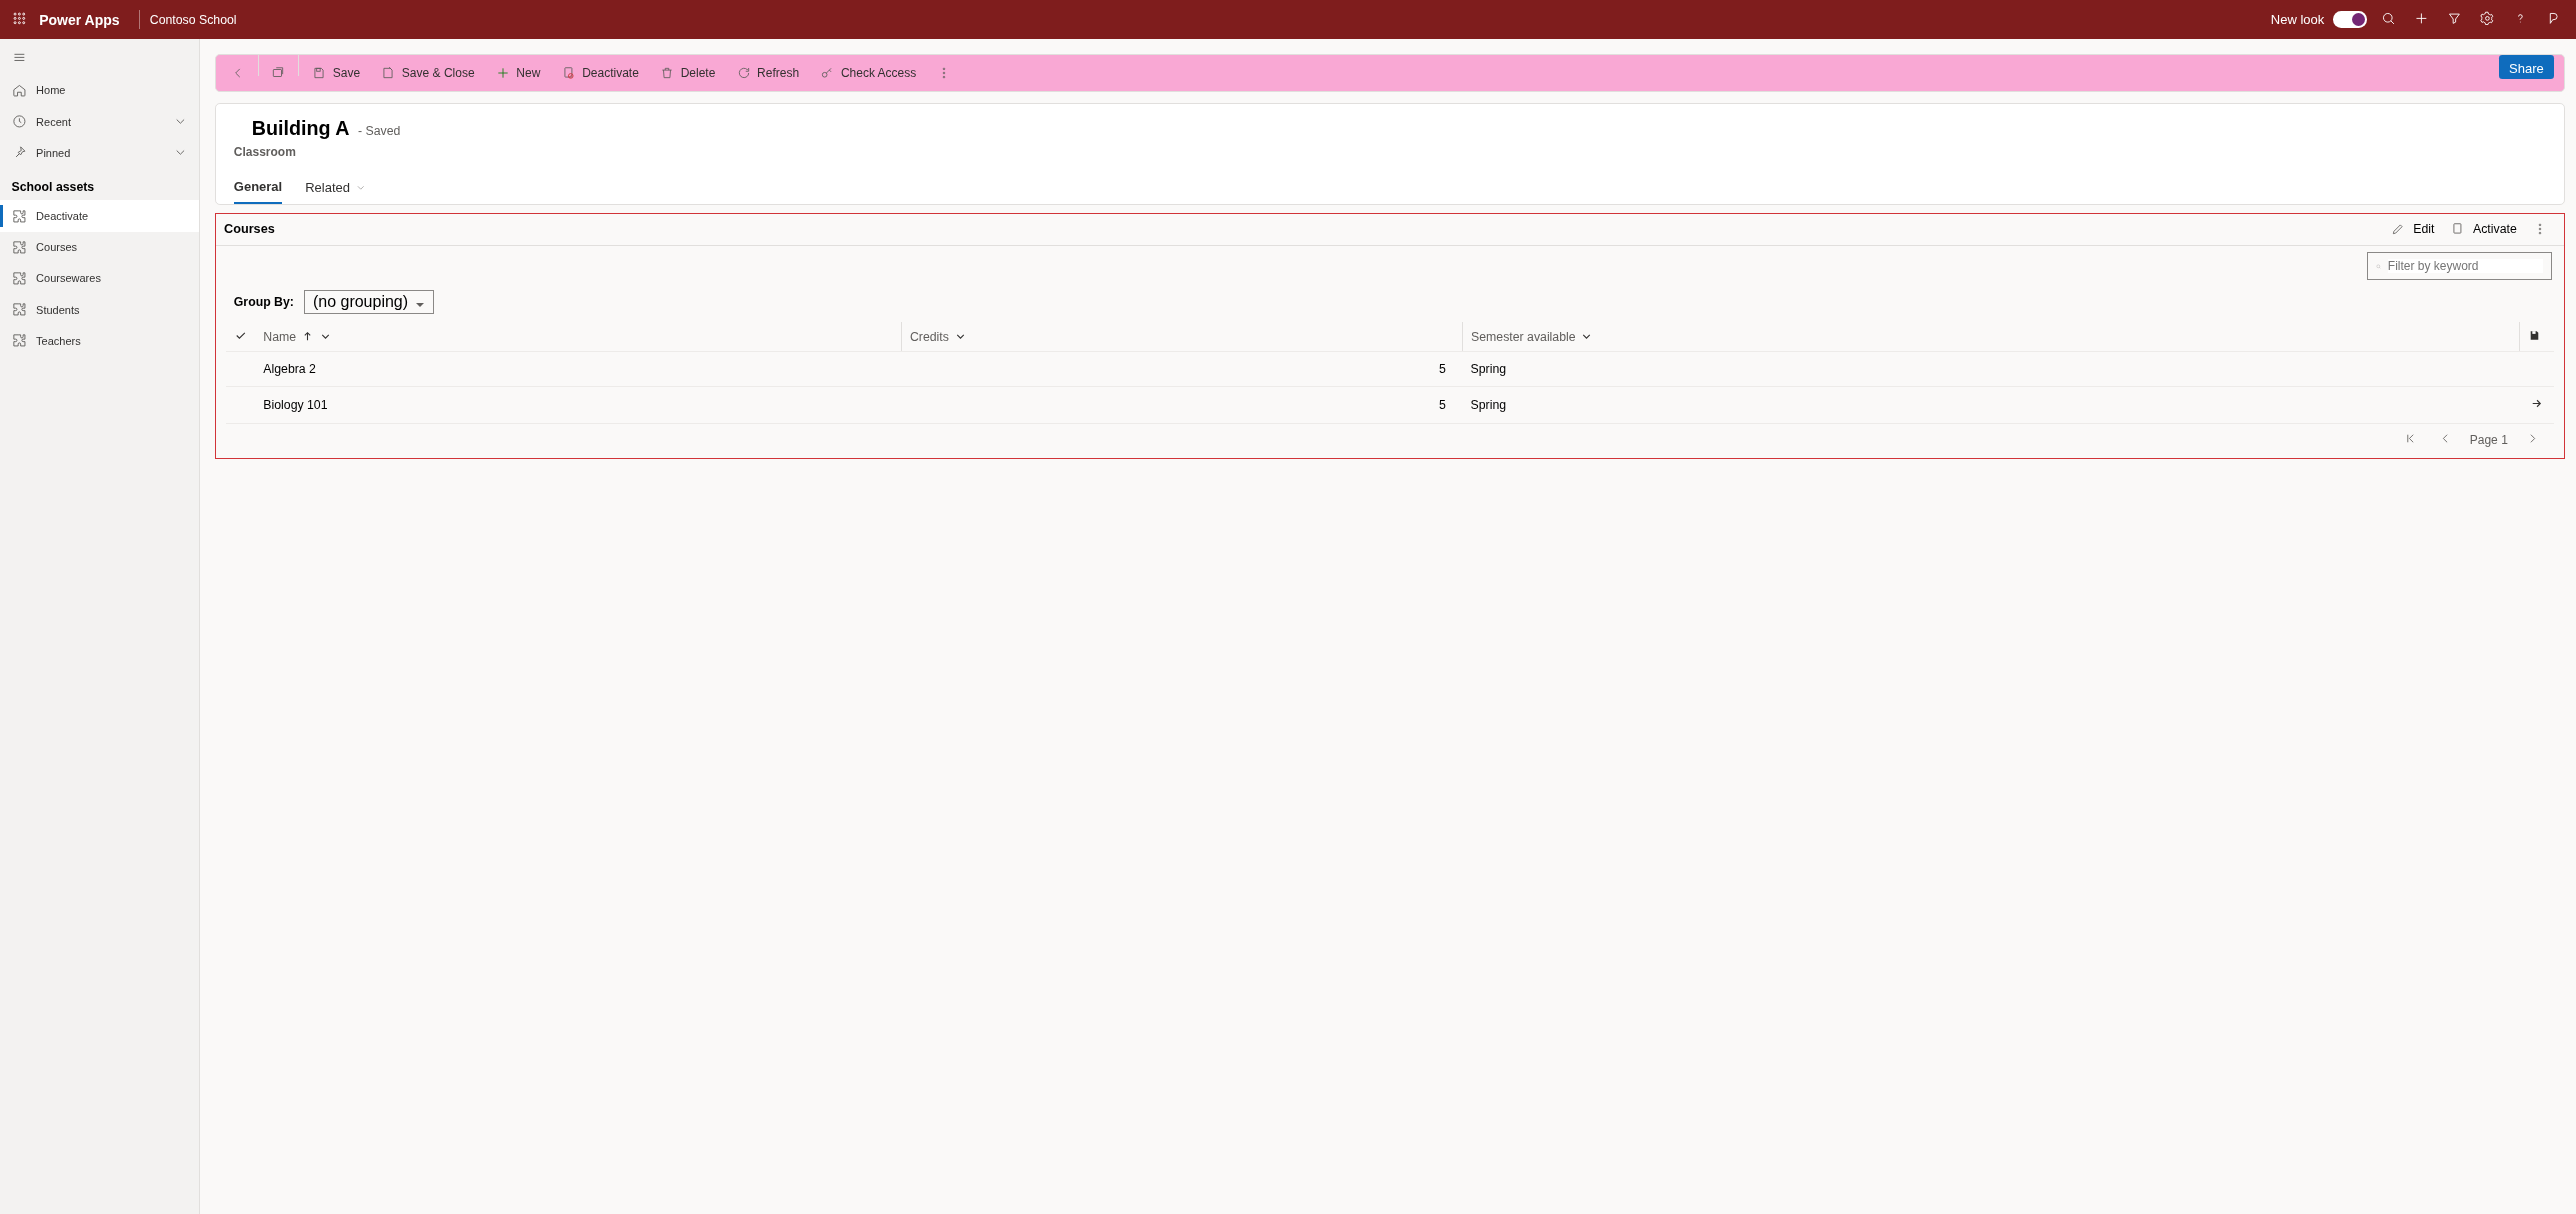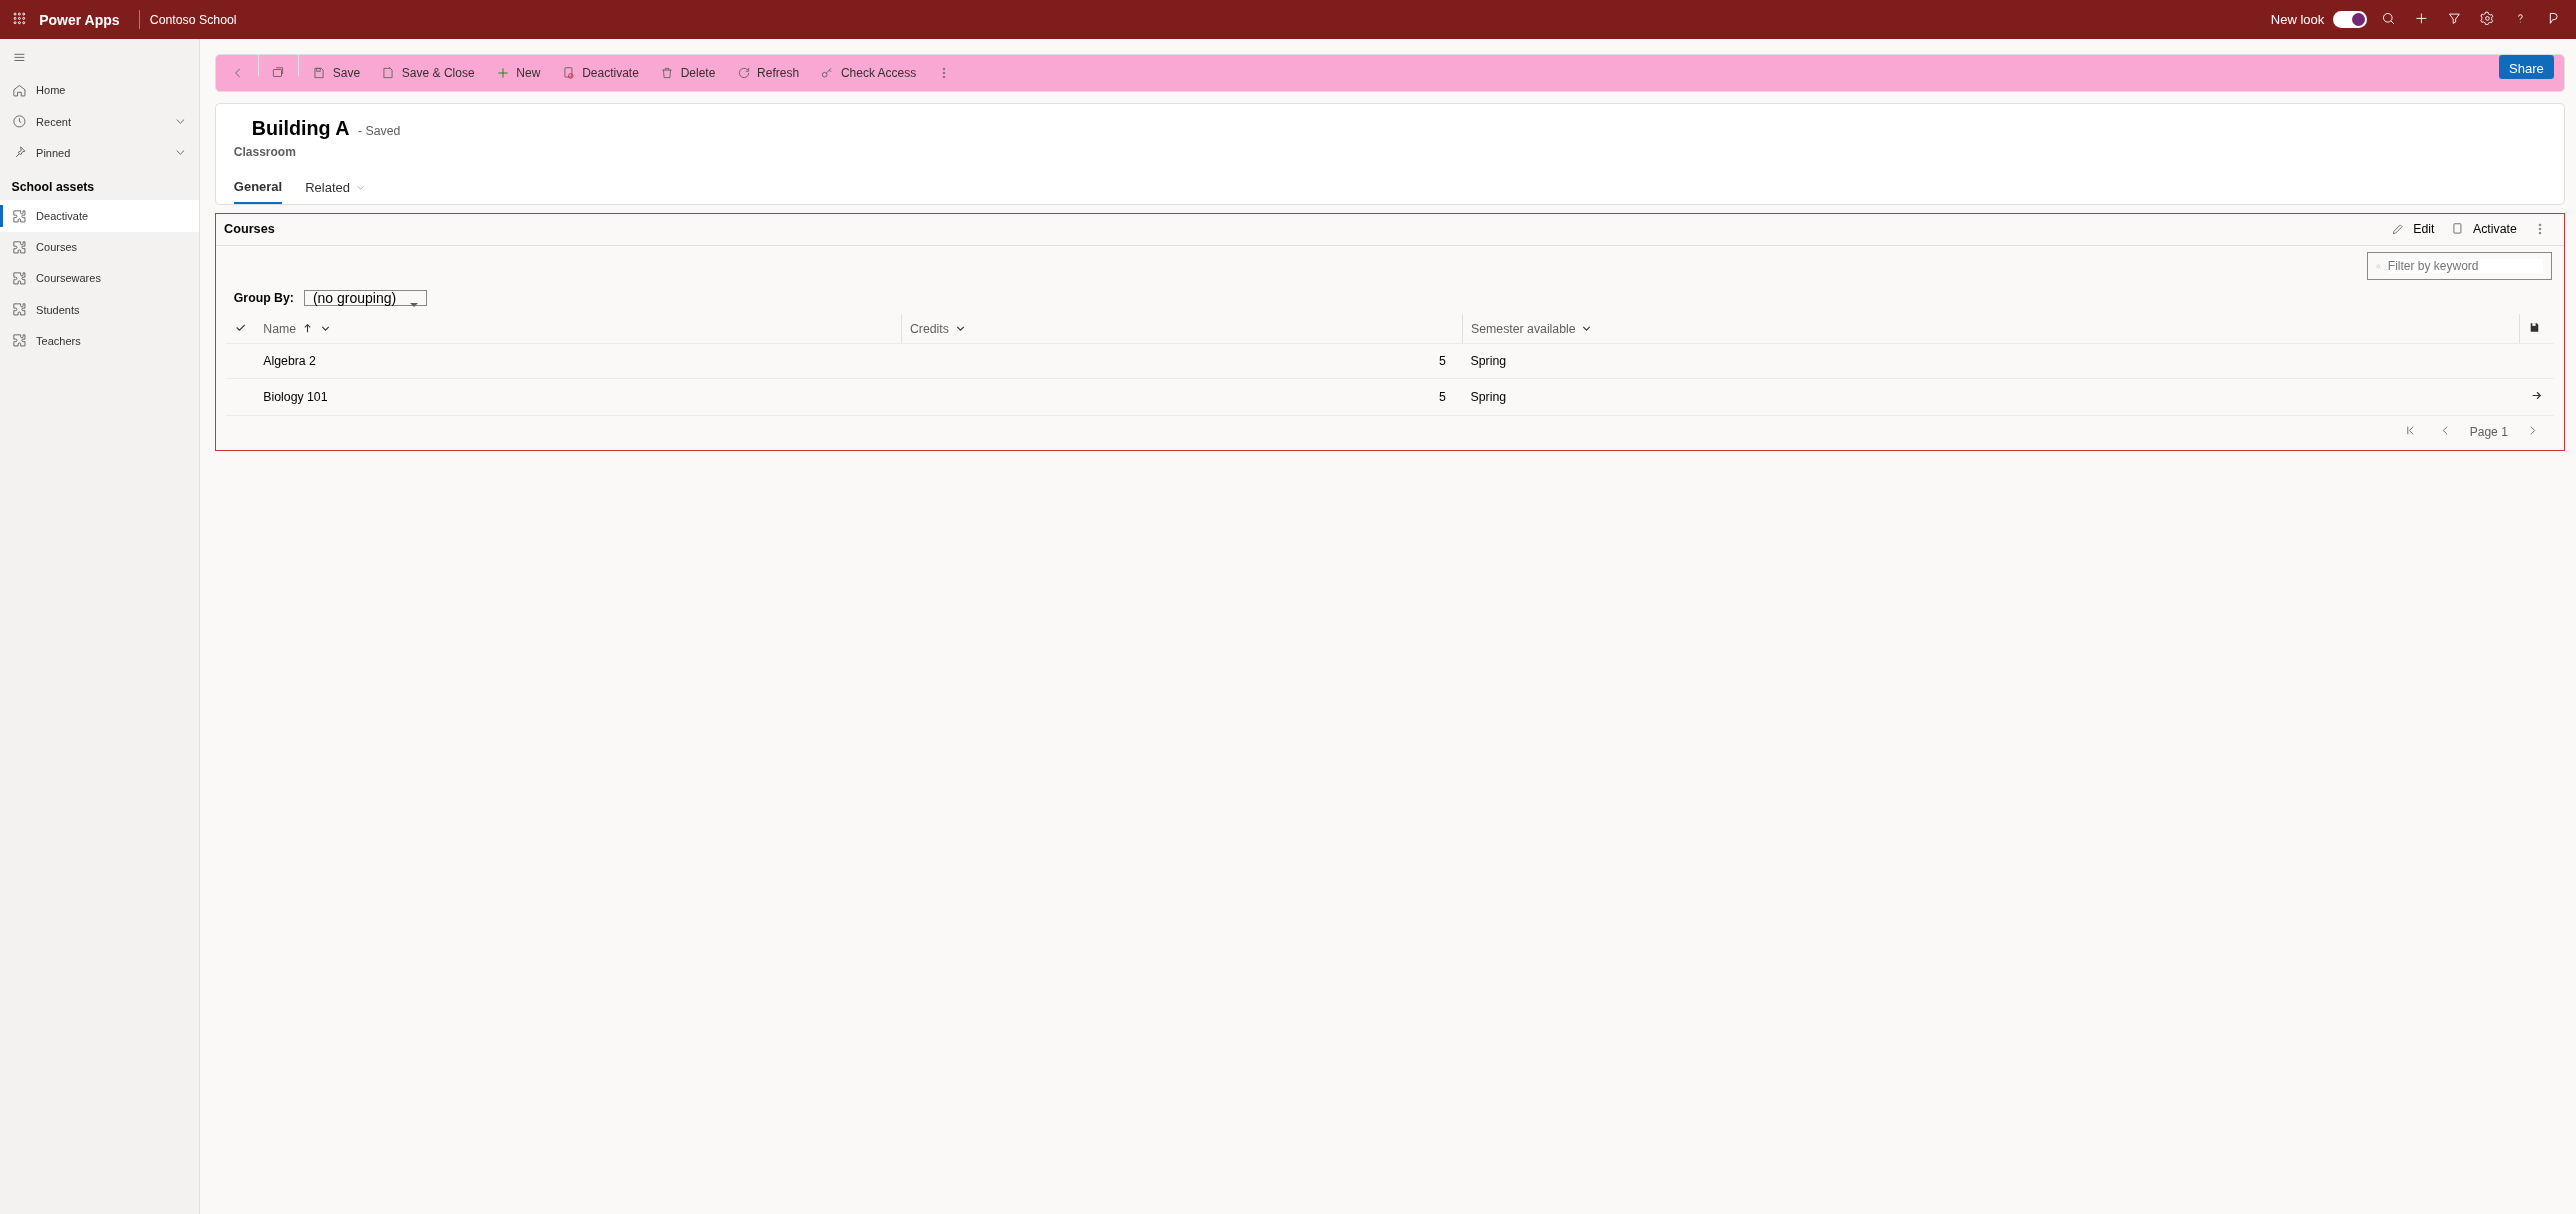--- a/index.html
+++ b/index.html
@@ -61,21 +61,21 @@
     .subgrid-head .act{ display:flex; align-items:center; gap:8.2px; padding:3.3px 8.2px; cursor:pointer; font-size:12.3px; }
     .subgrid-head svg{ width:14px; height:14px; stroke:#605e5c; fill:none; stroke-width:1.5; }
 
     .filterrow    { display:flex; justify-content:flex-end; padding:6.6px 11.5px; }
     .filterbox    { border:0.8px solid #8a8886; height:28px; width:185px; display:flex; align-items:center;
                     padding:0 8.2px; gap:6.6px; color:#605e5c; font-size:12px; }
     .filterbox input{ border:none; outline:none; flex:1; font-size:12px; }
 
     .grouprow     { display:flex; align-items:center; gap:9.8px; padding:3.3px 18px 8.2px; }
     .grouprow label{ font-weight:600; font-size:12.3px; }
-    .grouprow .sel{ border:0.8px solid #8a8886; height:16px; padding:0 24.6px 0 8.2px; font-size:14px;
+    .grouprow .sel{ border:0.8px solid #8a8886; height:24px; padding:0 24.6px 0 8.2px; font-size:16px;
                     display:flex; align-items:center; position:relative; min-width:123px; cursor:pointer; }
     .grouprow .sel::after{ content:""; position:absolute; right:8.2px; top:11.5px; border:4.1px solid transparent; border-top-color:#605e5c;}
 
     table.grid    { width:calc(100% - 19.7px); margin:0 9.8px; border-collapse:collapse; font-size:12.3px;}
     table.grid thead th{ text-align:left; font-weight:400; color:#605e5c; padding:6.6px 8.2px; border-bottom:0.8px solid #edebe9;}
     table.grid thead th .hdr{ display:flex; align-items:center; gap:4.9px; }
     table.grid thead th:first-child{ width:29.5px; text-align:center;}
     table.grid thead th.csep{ border-left:0.8px solid #e1dfdd; }
     table.grid tbody td{ padding:9.8px 8.2px; border-bottom:0.8px solid #edebe9; }
     table.grid tbody tr.selected{ background:#b8cde4; }

